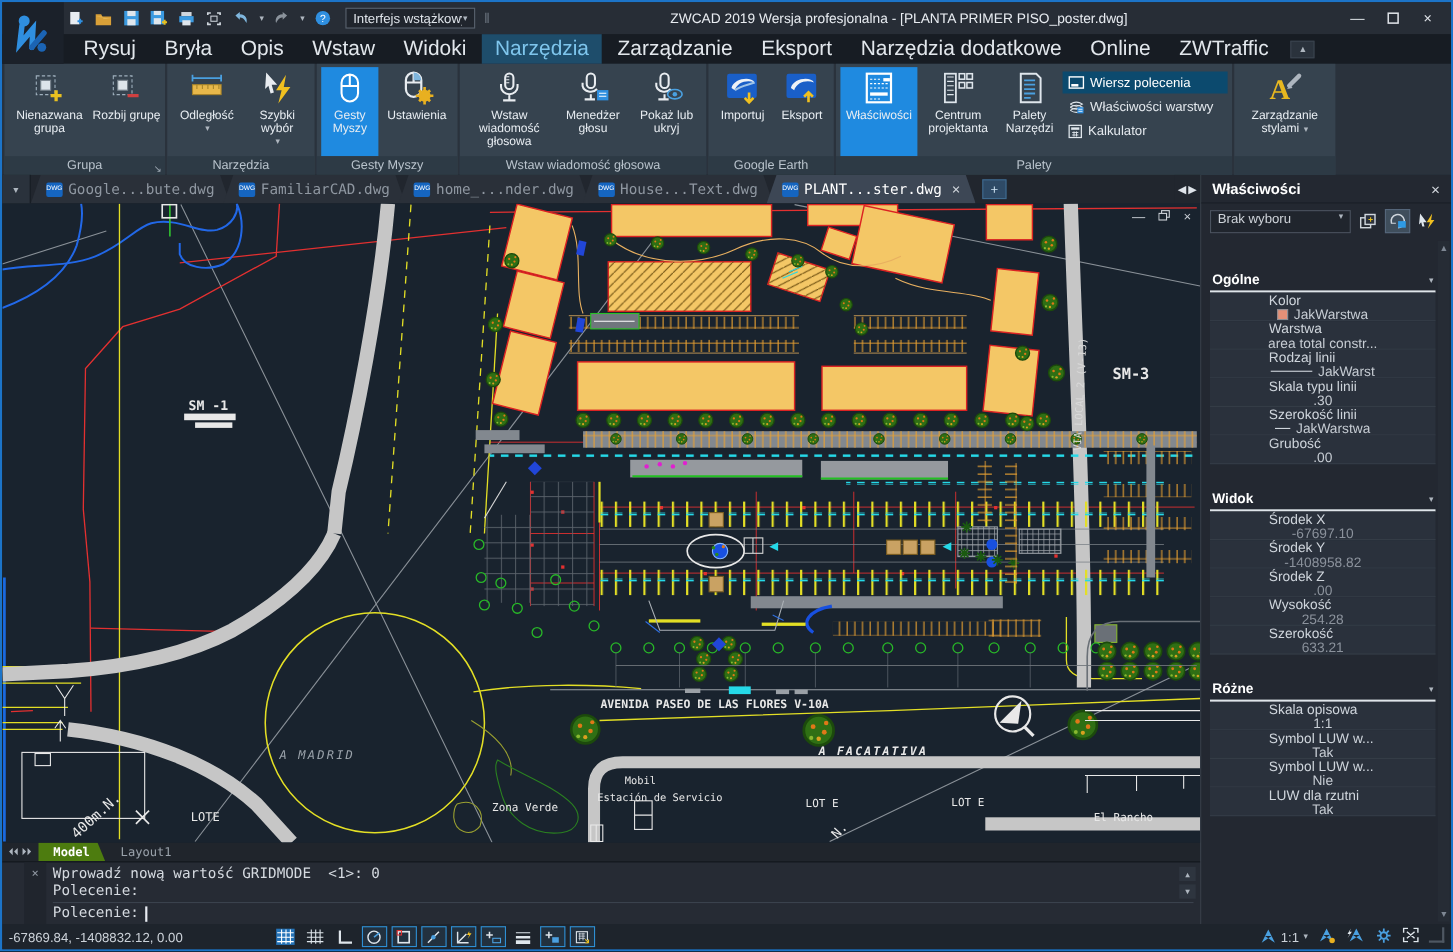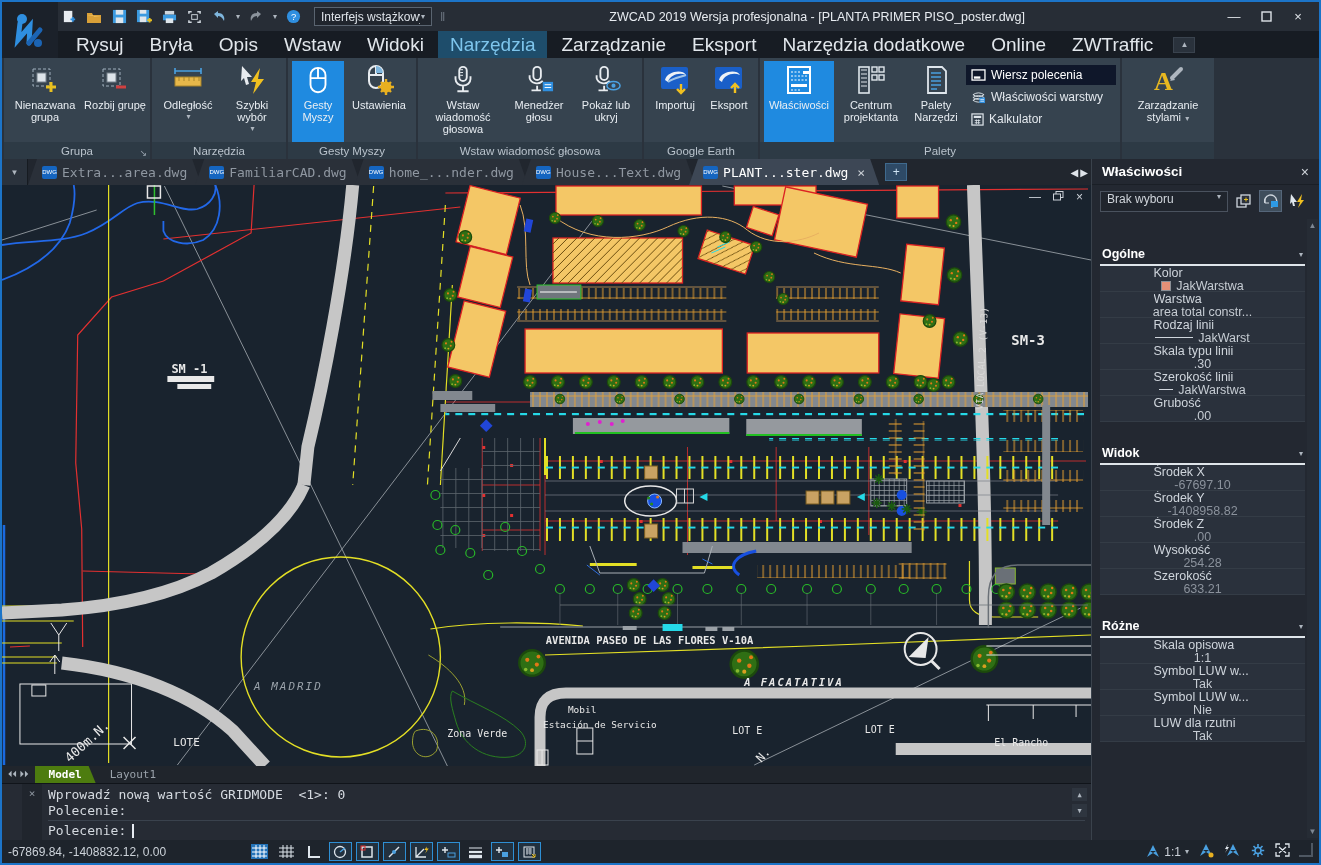--- a/index.html
+++ b/index.html
@@ -26,21 +26,21 @@
   .ribbon{height:101px;background:#2a323c;display:flex;align-items:stretch;gap:2px;padding:0 0 0 2px;}
   .rgroup{background:#36434f;display:flex;flex-direction:column;}
   .rbody{flex:1;display:flex;align-items:stretch;padding:3px 4px 0 4px;gap:2px;}
   .rlabel{height:17px;background:#2d3a45;color:#b9c3cc;font-size:11.5px;display:flex;align-items:center;justify-content:center;position:relative;padding:0 10px;white-space:nowrap;}
   .rlabel .launcher{position:absolute;right:3px;bottom:1px;font-size:9px;color:#9aa5b0;}
   .bigbtn{width:66px;display:flex;flex-direction:column;align-items:center;padding-top:2px;color:#e8edf2;font-size:11px;line-height:12px;text-align:center;}
   .bigbtn .bicon{width:34px;height:34px;display:flex;align-items:center;justify-content:center;margin-bottom:2px;}
   .bigbtn.sel{background:#1f8ae0;}
   .smallcol{display:flex;flex-direction:column;justify-content:flex-start;gap:2px;padding-top:4px;width:150px;}
   .smallbtn{height:20px;display:flex;align-items:center;gap:5px;color:#e4e9ee;font-size:12px;padding:0 5px;white-space:nowrap;}
-  .smallbtn.sel{background:#0f172a;color:#fff;}
+  .smallbtn.sel{background:#0c4a6e;color:#fff;}
   
   .main{display:flex;height:681px;}
   .leftcol{width:1089px;display:flex;flex-direction:column;}
   .doctabs{height:26px;background:#21262e;display:flex;align-items:stretch;position:relative;}
   .dt-menu{width:26px;display:flex;align-items:center;justify-content:center;color:#aeb6bf;font-size:8px;background:#2a323c;border-right:1px solid #161b21;}
   .dtab{display:flex;align-items:center;gap:5px;padding:0 14px;font-family:"DejaVu Sans Mono",monospace;font-size:13px;color:#8f97a1;background:#2a3039;clip-path:polygon(9px 0,calc(100% - 9px) 0,100% 100%,0 100%);margin-right:-6px;white-space:nowrap;}
   .dtab.active{background:#3d4755;color:#fff;z-index:3;}
   .dtab .x{color:#cfd4da;font-size:13px;margin-left:4px;}
   .dwgic{width:15px;height:13px;background:#1565c0;border-radius:2px;color:#fff;font-size:6px;display:flex;align-items:center;justify-content:center;font-family:"Liberation Sans",sans-serif;}
   .newtab{width:22px;height:18px;align-self:center;margin-left:12px;background:#2e4a66;border:1px solid #3f6a8e;color:#cfe4f4;font-size:12px;display:flex;align-items:center;justify-content:center;}
@@ -446,21 +446,21 @@
     </div>
   </div>
 
   <div class="main">
     <div class="leftcol">
 
       <div class="doctabs">
         <span class="dt-menu">▼</span>
         <div class="dtab">
             <span class="dwgic">DWG</span>
-            <span>Extra...area.dwg</span>
+            <span>Google...bute.dwg</span>
           </div>
         <div class="dtab">
             <span class="dwgic">DWG</span>
             <span>FamiliarCAD.dwg</span>
           </div>
         <div class="dtab">
             <span class="dwgic">DWG</span>
             <span>home_...nder.dwg</span>
           </div>
         <div class="dtab">

